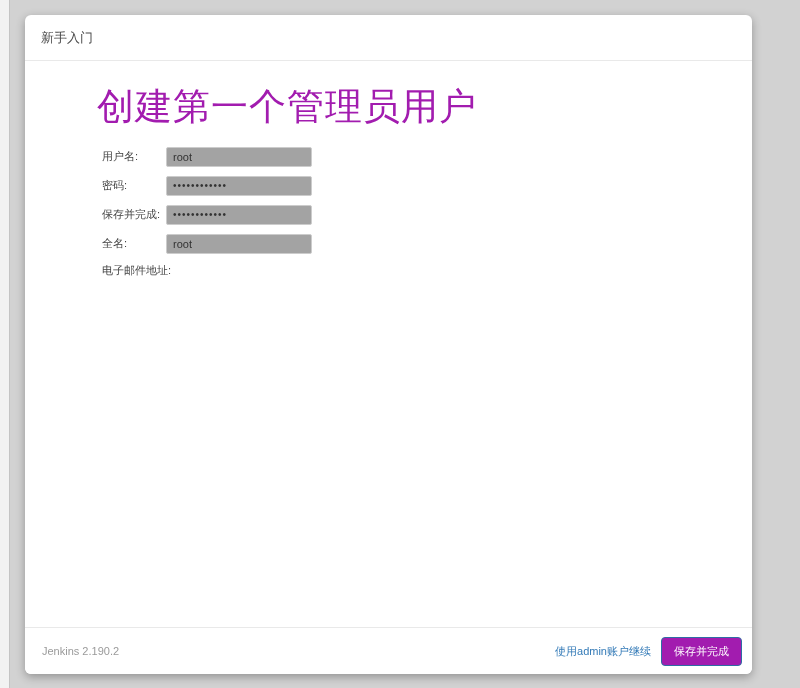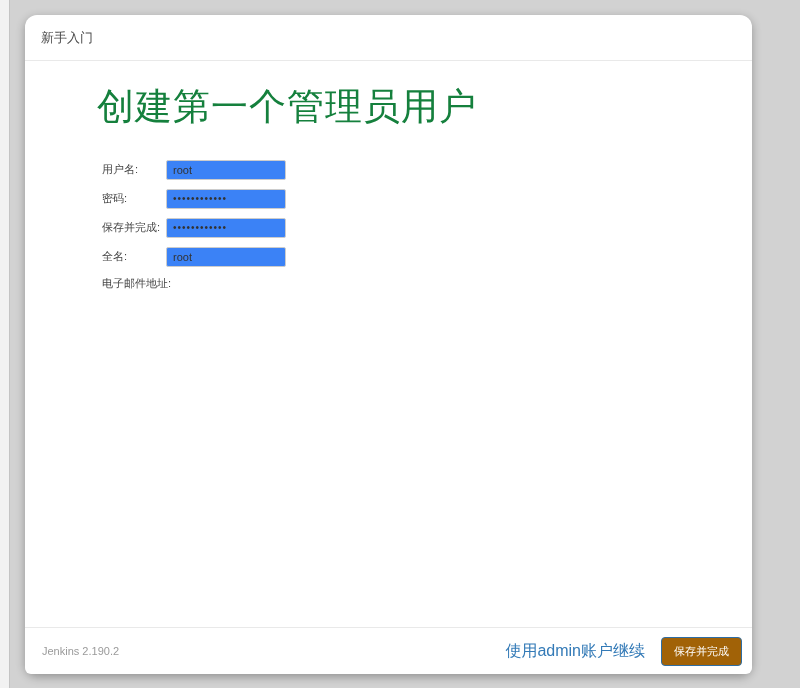--- a/index.html
+++ b/index.html
@@ -17,67 +17,67 @@
     left: 0; top: 0;
     width: 10px; height: 688px;
     background: #f2f2f2;
     border-right: 1px solid #c4c4c4;
   }
   .dialog {
     position: absolute;
     left: 25px; top: 15px;
     width: 727px; height: 659px;
     background: #ffffff;
-    border-radius: 12px;
+    border-radius: 6px;
     box-shadow: 0 3px 10px rgba(0,0,0,0.30);
   }
   .dialog-header {
     height: 46px;
     display: flex;
     align-items: center;
     padding: 0 16px;
     border-bottom: 1px solid #e9e9e9;
     font-size: 13px;
     color: #4a4a4a;
   }
   .content {
     padding: 26px 20px 0 72px;
   }
   .page-title {
-    margin: 0 0 32px 0;
+    margin: 0 0 19px 0;
     font-size: 37px;
     font-weight: 400;
-    color: #15803d;
+    color: #a21caf;
     letter-spacing: 1px;
     line-height: 1.1;
   }
   .form { margin-left: 5px; }
   .form-row {
     display: flex;
     align-items: center;
     margin-bottom: 9px;
   }
   .form-label {
     flex: 0 0 64px;
     width: 64px;
     font-size: 11px;
     color: #444444;
     white-space: nowrap;
   }
   .form-input {
-    width: 120px;
+    width: 146px;
     height: 20px;
     border: 1px solid #cccccc;
     border-radius: 2px;
     padding: 2px 6px;
     font-size: 11px;
     color: #333333;
     font-family: inherit;
     outline: none;
-    background: #3b82f6;
+    background: #a3a3a3;
   }
   .form-input.pwd {
     font-size: 10px;
     letter-spacing: 1px;
   }
   .dialog-footer {
     position: absolute;
     left: 0; right: 0; bottom: 0;
     height: 47px;
     border-top: 1px solid #e9e9e9;
@@ -86,28 +86,28 @@
     padding: 0 10px 0 17px;
     border-radius: 0 0 6px 6px;
     background: #ffffff;
   }
   .version {
     font-size: 11px;
     color: #9a9a9a;
   }
   .footer-spacer { flex: 1; }
   .continue-link {
-    font-size: 16px;
+    font-size: 11px;
     color: #337ab7;
     text-decoration: none;
-    margin-right: 16px;
+    margin-right: 10px;
     cursor: pointer;
   }
   .save-button {
-    background: #a16207;
+    background: #a21caf;
     border: 1px solid #2e6da4;
     border-radius: 4px;
     color: #ffffff;
     font-size: 11px;
     font-family: inherit;
     padding: 6px 12px;
     cursor: pointer;
   }
 </style>
 </head>

